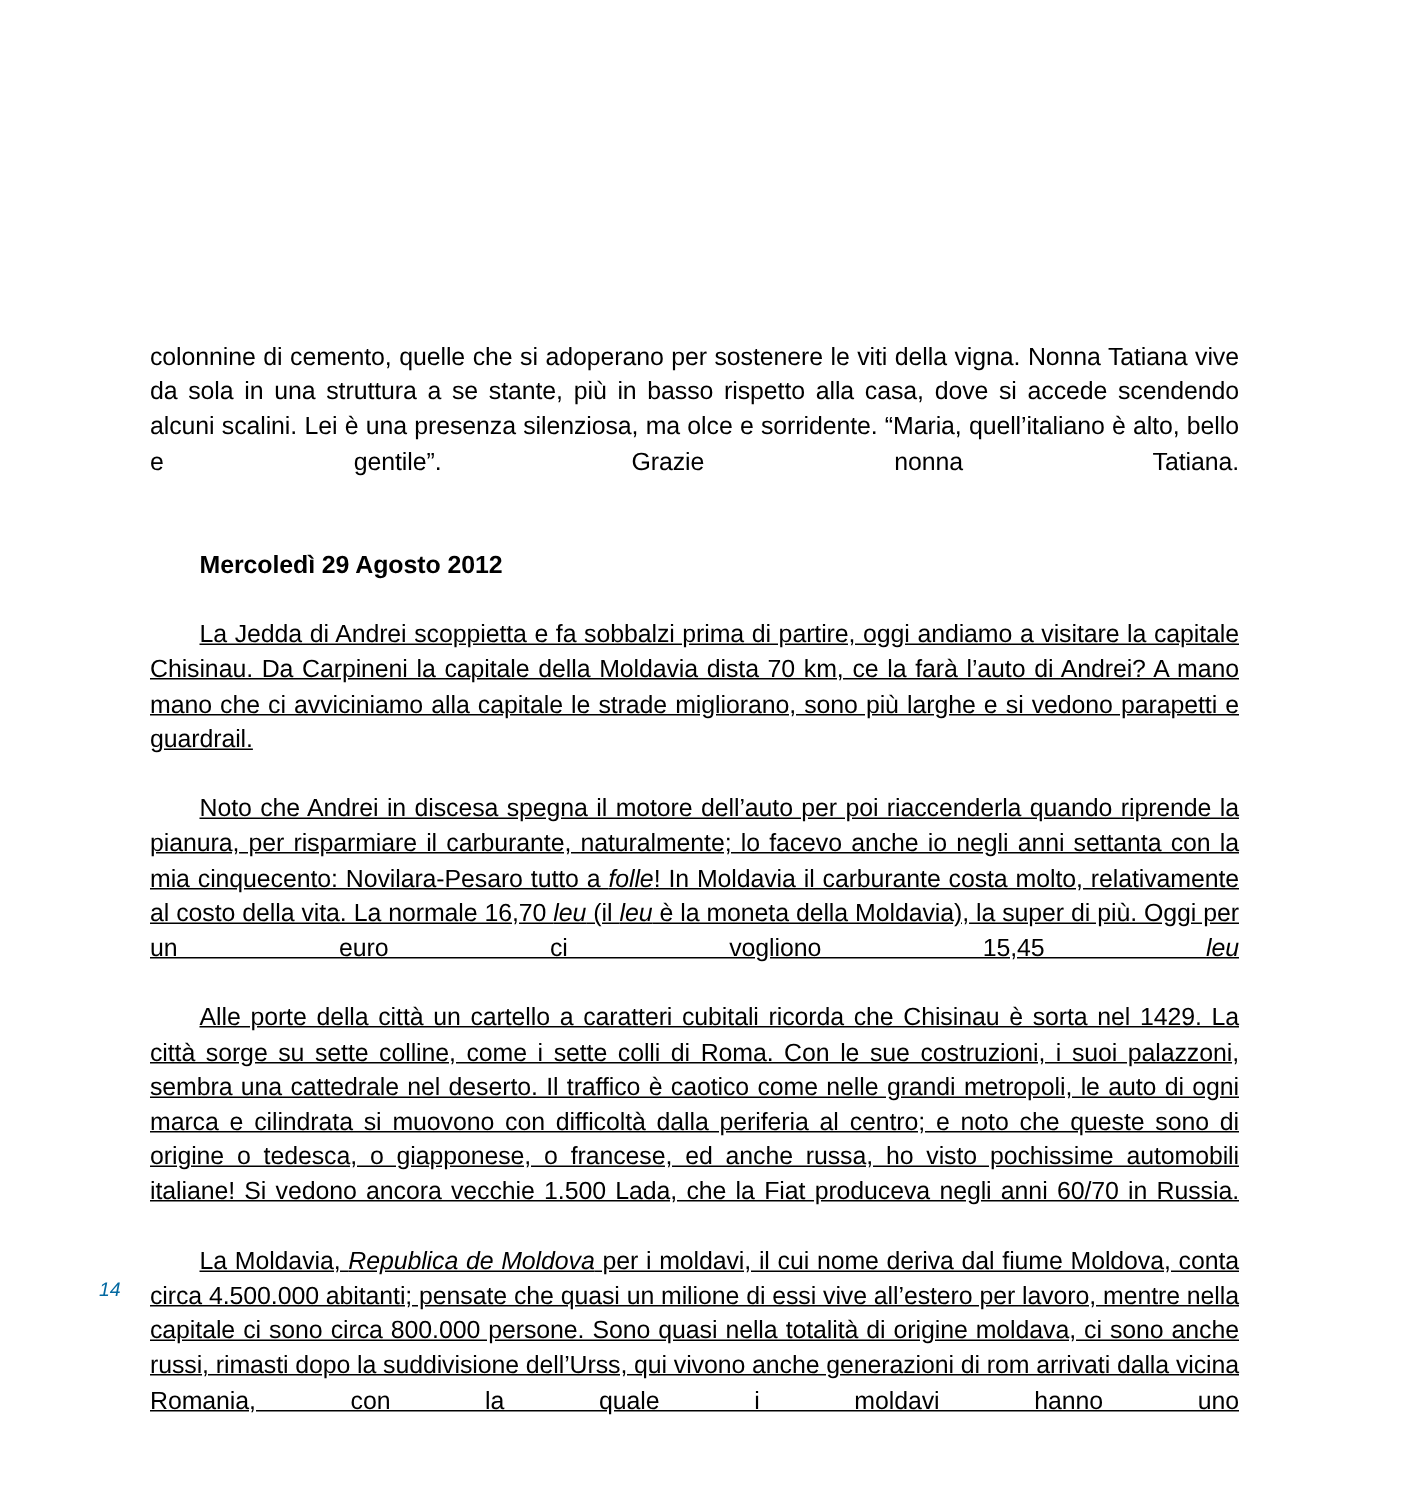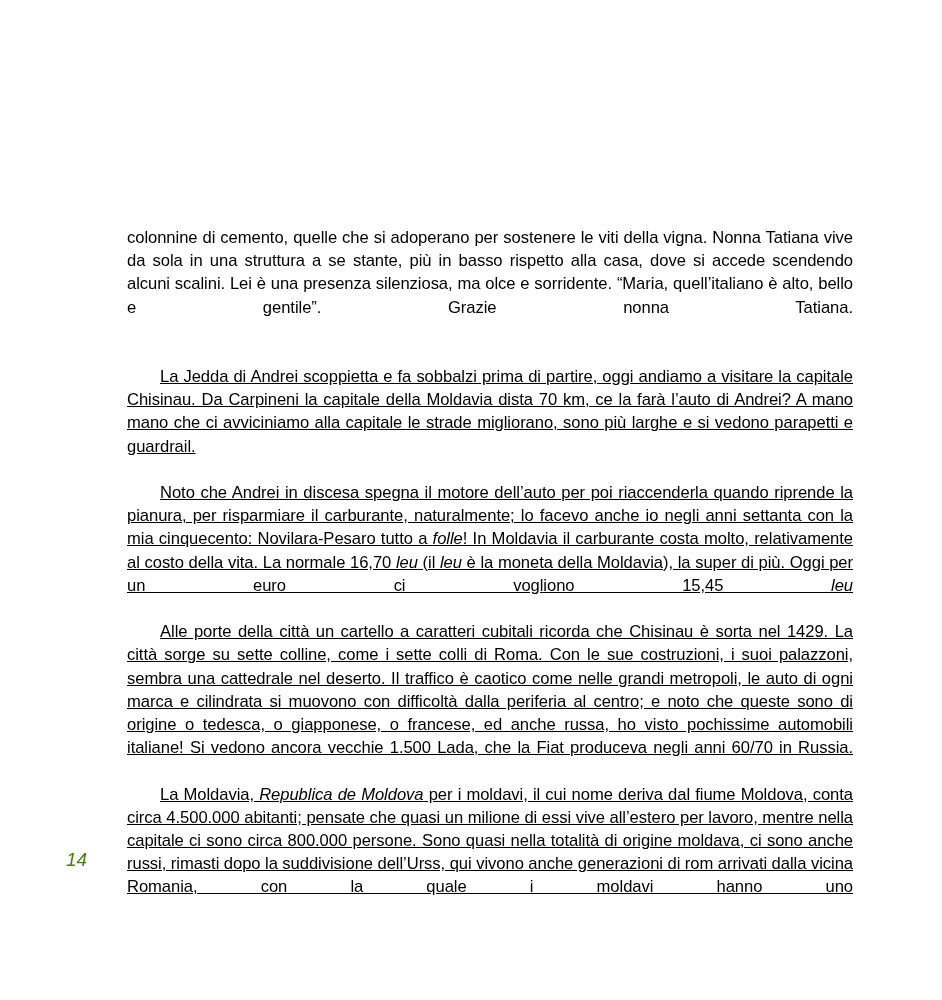--- a/index.html
+++ b/index.html
@@ -22,21 +22,21 @@
     left: 0;
     top: 0;
     width: 942px;
     height: 1000px;
     background: #ffffff;
   }
 
   
   #text-column {
     position: absolute;
-    left: 127px;
+    left: 100px;
     top: 226px;
     width: 726px;
   }
 
   .para {
     margin: 0;
     text-align: justify;
     text-justify: inter-word;
     font-size: 16.6px;
     line-height: 23.2px;
@@ -77,36 +77,37 @@
 
   em, .it {
     font-style: italic;
   }
 
   
   #folio {
     position: absolute;
     left: 66px;
     top: 848px;
-    font-size: 19px;
+    font-size: 13px;
     line-height: 23.2px;
     font-style: italic;
-    color: #4d7c0f;
+    color: #0369a1;
   }
 </style>
 </head>
 <body>
 
 <div id="page">
 
   <div id="text-column">
 
     <p class="para" id="para-0"><span class="">colonnine di cemento, quelle che si adoperano per sostenere le viti della vigna. Nonna Tatiana vive da sola in una struttura a se stante, più in basso rispetto alla casa, dove si accede scendendo alcuni scalini. Lei è una presenza silenziosa, ma olce e sorridente. “Maria, quell’italiano è alto, bello e gentile”. Grazie nonna Tatiana.</span></p>
 
     <div id="heading-block">
+      <span class="hline">Mercoledì 29 Agosto 2012</span>
     </div>
 
     <p class="para indent" id="para-1"><span class="">La Jedda di Andrei scoppietta e fa sobbalzi prima di partire, oggi andiamo a visitare la capitale Chisinau. Da Carpineni la capitale della Moldavia dista 70 km, ce la farà l’auto di Andrei? A mano mano che ci avviciniamo alla capitale le strade migliorano, sono più larghe e si vedono parapetti e guardrail.</span></p>
     <p class="para indent" id="para-2"><span class="">Noto che Andrei in discesa spegna il motore dell’auto per poi riaccenderla quando riprende la pianura, per risparmiare il carburante, naturalmente; lo facevo anche io negli anni settanta con la mia cinquecento: Novilara-Pesaro tutto a </span><span class="it">folle</span><span class="">! In Moldavia il carburante costa molto, relativamente al costo della vita. La normale 16,70 </span><span class="it">leu</span><span class=""> (il </span><span class="it">leu</span><span class=""> è la moneta della Moldavia), la super di più. Oggi per un euro ci vogliono 15,45 </span><span class="it">leu</span></p>
     <p class="para indent" id="para-3"><span class="">Alle porte della città un cartello a caratteri cubitali ricorda che Chisinau è sorta nel 1429. La città  sorge su sette colline, come i sette colli di Roma. Con le sue costruzioni, i suoi palazzoni, sembra una cattedrale nel deserto. Il traffico è caotico come nelle grandi metropoli, le auto di ogni marca e cilindrata si muovono con difficoltà dalla periferia al centro; e noto che queste sono di origine o tedesca, o giapponese, o francese, ed anche russa, ho visto pochissime automobili italiane! Si vedono ancora vecchie 1.500 Lada, che la Fiat produceva negli anni 60/70 in Russia.</span></p>
     <p class="para indent" id="para-4"><span class="">La Moldavia, </span><span class="it">Republica de Moldova</span><span class=""> per i moldavi, il cui nome deriva dal fiume Moldova, conta circa 4.500.000 abitanti; pensate che quasi un milione di essi vive all’estero per lavoro, mentre nella capitale ci sono circa 800.000 persone. Sono quasi nella totalità di origine moldava, ci sono anche russi, rimasti dopo la suddivisione dell’Urss, qui vivono anche generazioni di rom arrivati dalla vicina Romania, con la quale i moldavi hanno uno</span></p>
 
   </div>
 
   <div id="folio">14</div>

